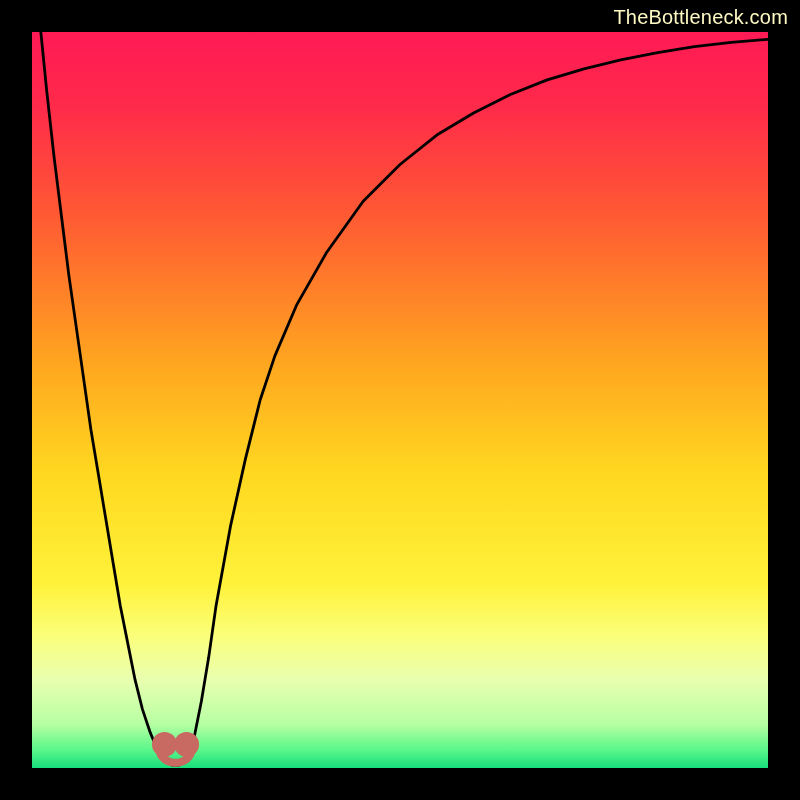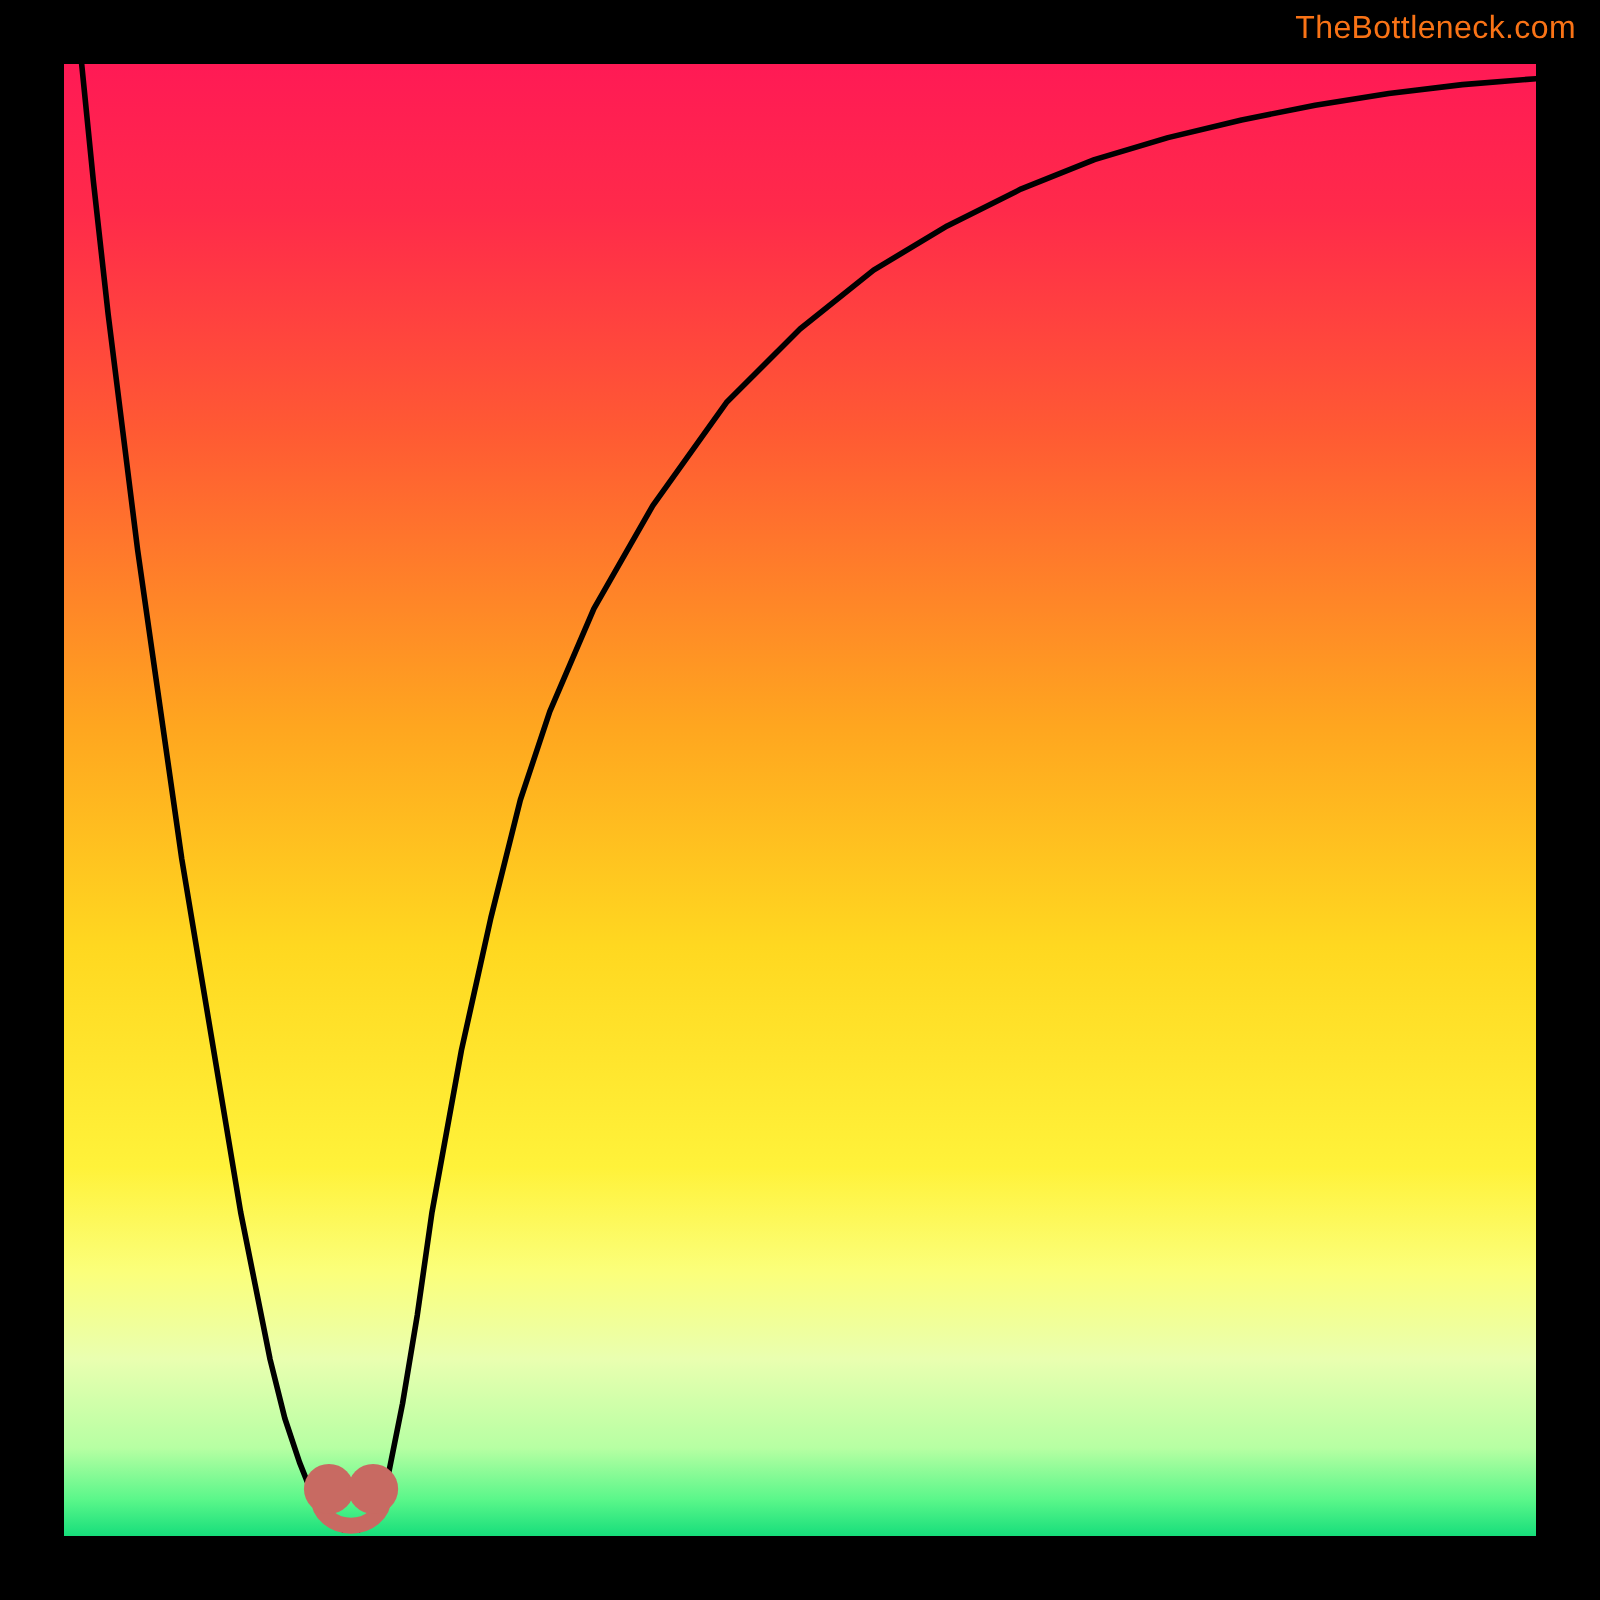--- a/index.html
+++ b/index.html
@@ -24,22 +24,22 @@
     left: 32px;
     top: 32px;
     width: 736px;
     height: 736px;
     overflow: hidden;
   }
   .watermark {
     position: absolute;
     top: 6px;
     right: 12px;
-    color: #f97316;
-    font-size: 16px;
+    color: #fef9c3;
+    font-size: 20px;
     font-weight: 500;
     letter-spacing: 0.2px;
     z-index: 5;
   }
   svg { display: block; }
 </style>
 </head>
 <body>
 
 <div class="frame">

